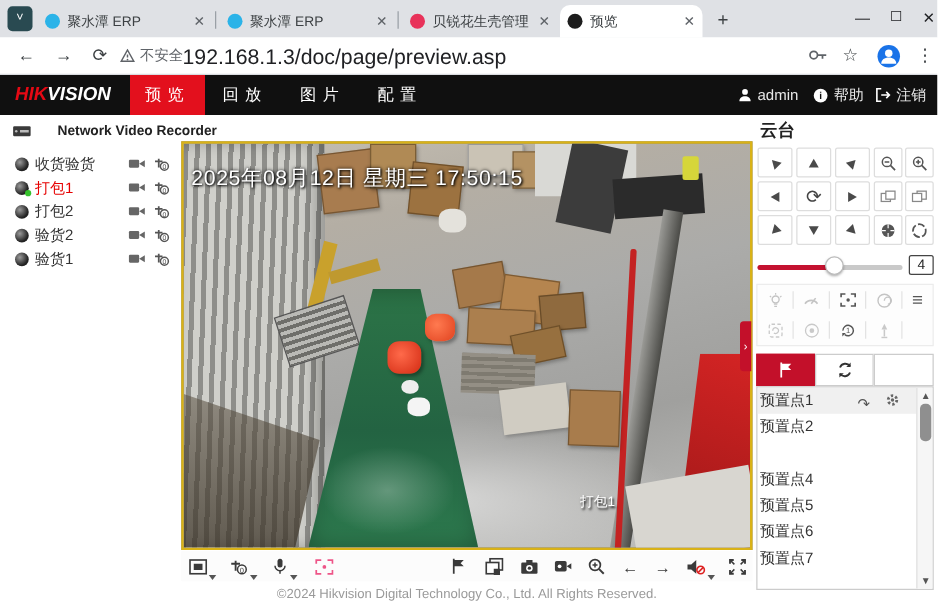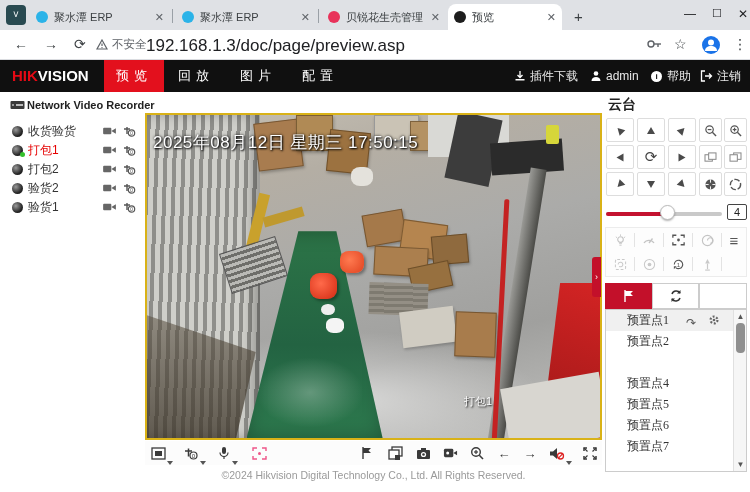--- a/index.html
+++ b/index.html
@@ -20,29 +20,29 @@
   .winctl { top:7px; color:#202124; font-size:12px; }
 
   .btoolbar { left:0; top:30px; width:750px; height:30px; background:#fff; border-bottom:1px solid #dadce0; }
   .bicon { top:36px; color:#3c4043; font-size:14px; }
   .addr-sec { left:96px; top:37px; font-size:11.5px; color:#5f6368; display:flex; align-items:center; gap:4px; }
   .addr-url { left:146px; top:36px; font-size:17px; color:#202124; }
   .avatar { width:18px; height:18px; border-radius:50%; background:#1a73e8; color:#fff; font-size:11px; text-align:center; line-height:18px; }
 
   
   .apphdr { left:0; top:60px; width:750px; height:32px; background:#101010; }
-  .logo { left:12px; top:67px; font-weight:bold; font-size:15px; letter-spacing:0; }
+  .logo { left:12px; top:67px; font-style:italic; font-weight:bold; font-size:15px; letter-spacing:0; }
   .logo .hik { color:#e50914; } .logo .vis { color:#fff; }
   .navbtn { top:60px; height:32px; line-height:32px; color:#fff; font-size:13px; letter-spacing:5px; text-align:center; padding:0 12px; }
   .navbtn.active { background:#e3101d; }
   .hact { top:60px; height:32px; line-height:32px; color:#e8e8e8; font-size:12px; display:flex; align-items:center; gap:4px; }
   .hact svg { display:block; }
 
   
-  .devrow { left:10px; top:99px; display:flex; align-items:center; gap:2px; font-size:11px; color:#222; font-weight:bold; }
+  .devrow { left:10px; top:99px; display:flex; align-items:center; gap:21px; font-size:11px; color:#222; font-weight:bold; }
   .camrow { left:12px; width:124px; height:18px; display:flex; align-items:center; gap:5px; font-size:12px; color:#333; }
   .camrow .nm { flex:1; white-space:nowrap; }
   .camrow.on .nm { color:#e60000; }
   .dome { width:11px; height:11px; border-radius:50%; background:radial-gradient(circle at 35% 35%, #9a9a9a, #222 65%); position:relative; flex:0 0 11px; }
   .camrow.on .dome::after { content:""; position:absolute; right:-2px; bottom:-1px; width:5px; height:5px; border-radius:50%; background:#35c02c; }
 
   
   .player { left:145px; top:113px; width:457px; height:327px; border:2px solid #d9b217; background:#888; overflow:hidden; }
   .scene { position:relative; width:100%; height:100%;
     background:
@@ -85,21 +85,21 @@
   .sldfill { left:606px; top:212px; width:62px; height:4px; border-radius:2px; background:#c41230; }
   .sldhandle { left:660px; top:205px; width:15px; height:15px; border-radius:50%; background:#fff; border:1px solid #bbb; box-shadow:0 1px 2px rgba(0,0,0,.3); }
   .spdbox { left:727px; top:204px; width:20px; height:16px; border:1px solid #444; border-radius:2px; font-size:11px; text-align:center; line-height:14px; color:#222; background:#fff; }
   .utilbox { left:605px; top:227px; width:142px; height:50px; border:1px solid #ececec; background:#fdfdfd; }
   .util { position:absolute; width:26px; height:24px; display:flex; align-items:center; justify-content:center; font-size:13px; color:#c4c4c4; }
   .util.dk { color:#555; }
   .usep { position:absolute; width:1px; height:14px; background:#e3e3e3; }
   .ptab { top:283px; height:26px; width:47px; background:#fff; border:1px solid #ccc; display:flex; align-items:center; justify-content:center; }
   .ptab.red { background:#c3102a; border-color:#c3102a; }
   .plist { left:605px; top:309px; width:142px; height:163px; border:1px solid #ccc; background:#fff; overflow:hidden; }
-  .prow { position:absolute; left:0; width:128px; height:21px; line-height:21px; font-size:12px; color:#333; padding-left:21px;font-family:Liberation Serif, serif; }
+  .prow { position:absolute; left:0; width:128px; height:21px; line-height:21px; font-size:12px; color:#333; padding-left:2px; }
   .prow.sel { background:#f0f0f0; }
   .prow .pic { position:absolute; top:3px; font-size:12px; color:#555; }
   .pscroll { position:absolute; right:0; top:0; width:13px; height:161px; background:#f6f6f6; border-left:1px solid #e0e0e0; }
   .pthumb { position:absolute; left:2px; top:13px; width:9px; height:30px; background:#8f8f8f; border-radius:4px; }
   .parrow { position:absolute; left:2px; width:9px; text-align:center; font-size:8px; color:#555; }
   .collapse { left:592px; top:257px; width:9px; height:40px; background:#c3102a; border-radius:3px 0 0 3px; color:#fff; font-size:9px; text-align:center; line-height:40px; }
 </style>
 </head>
 <body>
 
@@ -166,27 +166,20 @@
 
   <div class="abs apphdr"></div>
   <div class="abs logo">
     <span class="hik">HIK</span><span class="vis">VISION</span>
   </div>
   <div class="abs navbtn active" style="left:104px">预览</div>
   <div class="abs navbtn" style="left:166px">回放</div>
   <div class="abs navbtn" style="left:228px">图片</div>
   <div class="abs navbtn" style="left:290px">配置</div>
 
-  <div class="abs hact" style="left:514px">
-    <svg width="12" height="12" viewBox="0 0 12 12">
-        <path d="M6 1v6M3.5 5 6 7.5 8.5 5" stroke="#fff" stroke-width="1.3" fill="none"></path>
-        <path d="M1.5 9h9v1.5h-9z" fill="#fff"></path>
-      </svg>
-    <span>插件下载</span>
-  </div>
   <div class="abs hact" style="left:590px">
     <svg width="12" height="12" viewBox="0 0 12 12">
         <circle cx="6" cy="3.5" r="2.3" fill="#fff"></circle>
         <path d="M1.5 11c0-2.6 2-4 4.5-4s4.5 1.4 4.5 4" fill="#fff"></path>
       </svg>
     <span>admin</span>
   </div>
   <div class="abs hact" style="left:650px">
     <svg width="13" height="13" viewBox="0 0 13 13">
         <circle cx="6.5" cy="6.5" r="5.5" fill="#fff"></circle>

